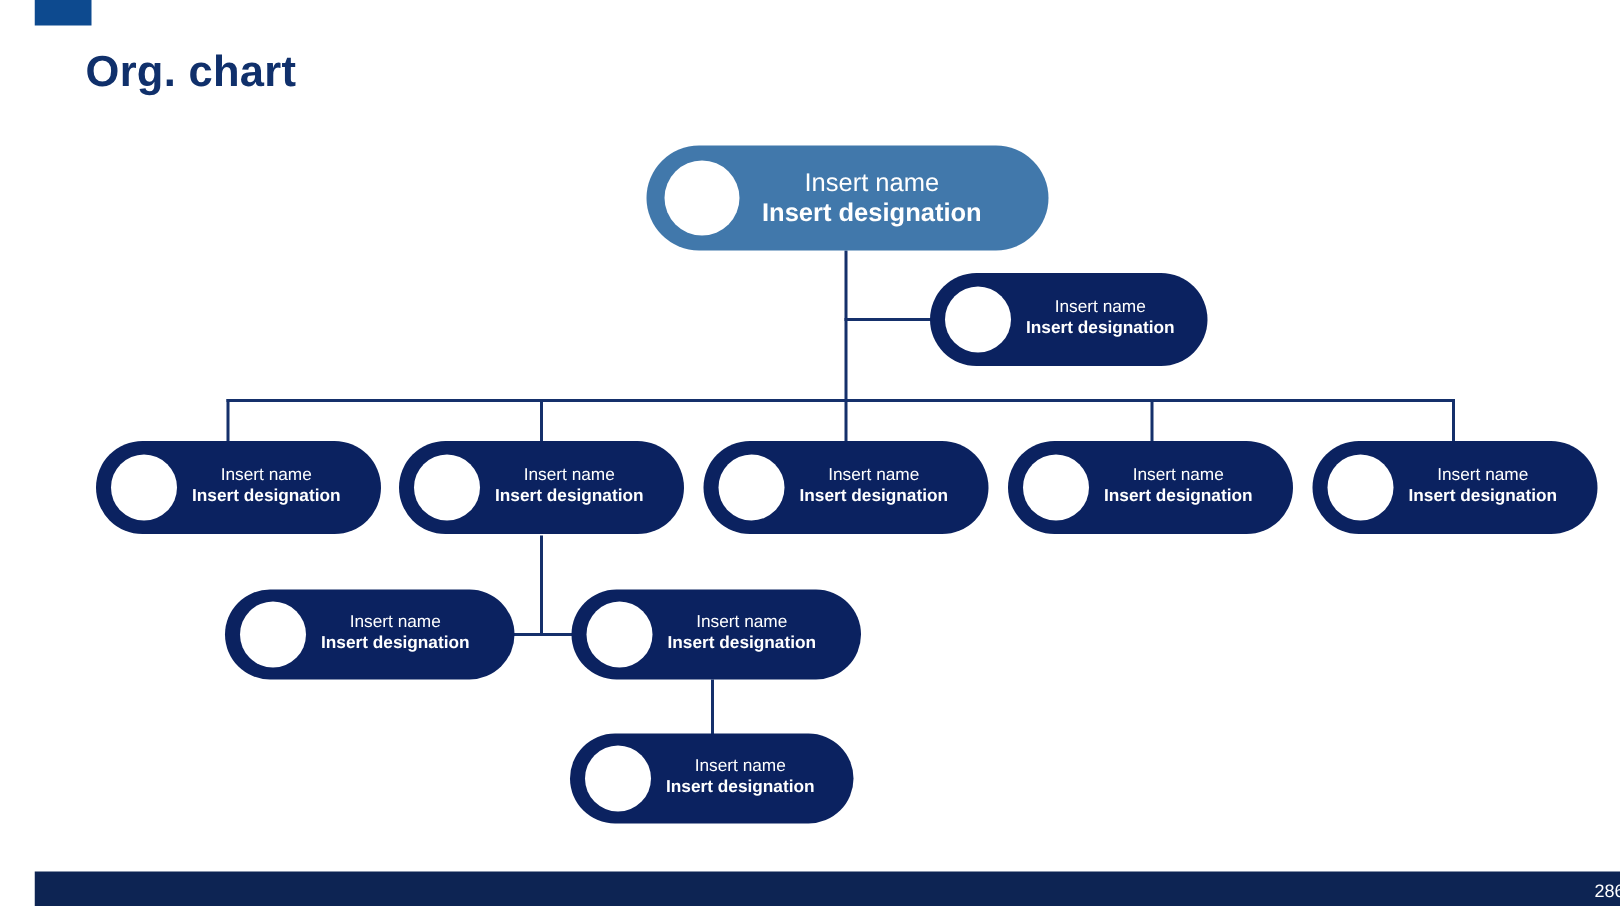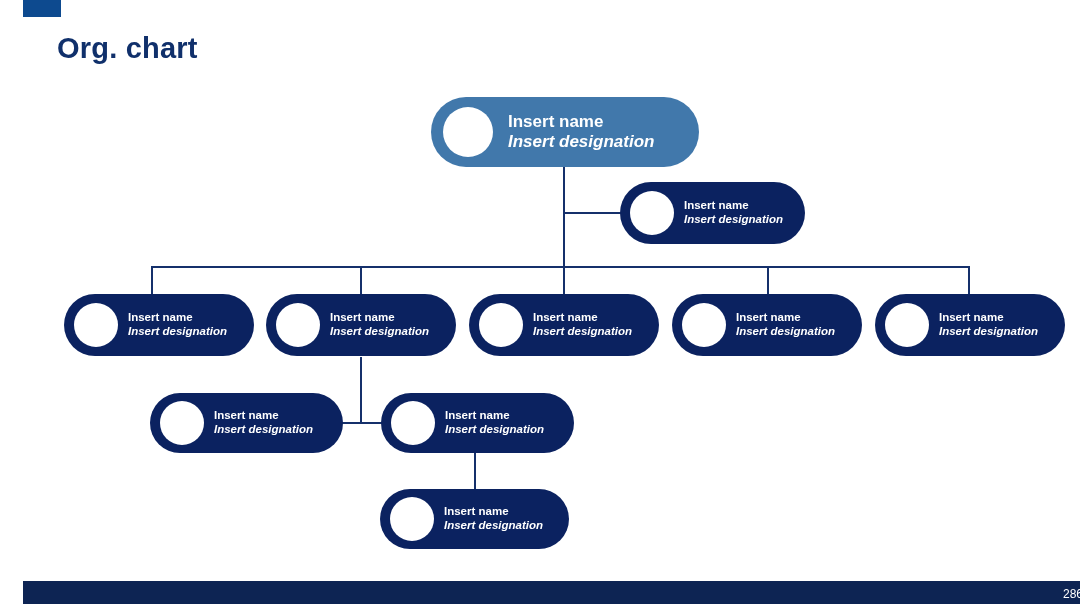--- a/index.html
+++ b/index.html
@@ -92,26 +92,26 @@
   }
   .node-text {
     display: flex;
     flex-direction: column;
     justify-content: center;
     line-height: 1.18;
     color: #ffffff;
     overflow: hidden;
   }
   .node-name {
-    font-weight: bold;
+    font-weight: normal;
     white-space: nowrap;
+    text-align: center;
   }
   .node-designation {
     font-weight: bold;
-    font-style: italic;
     white-space: nowrap;
   }
 
   
   .node.top {
     width: 268px;
     height: 70px;
     left: 408px;
     top: 97px;
     padding-left: 12px;

